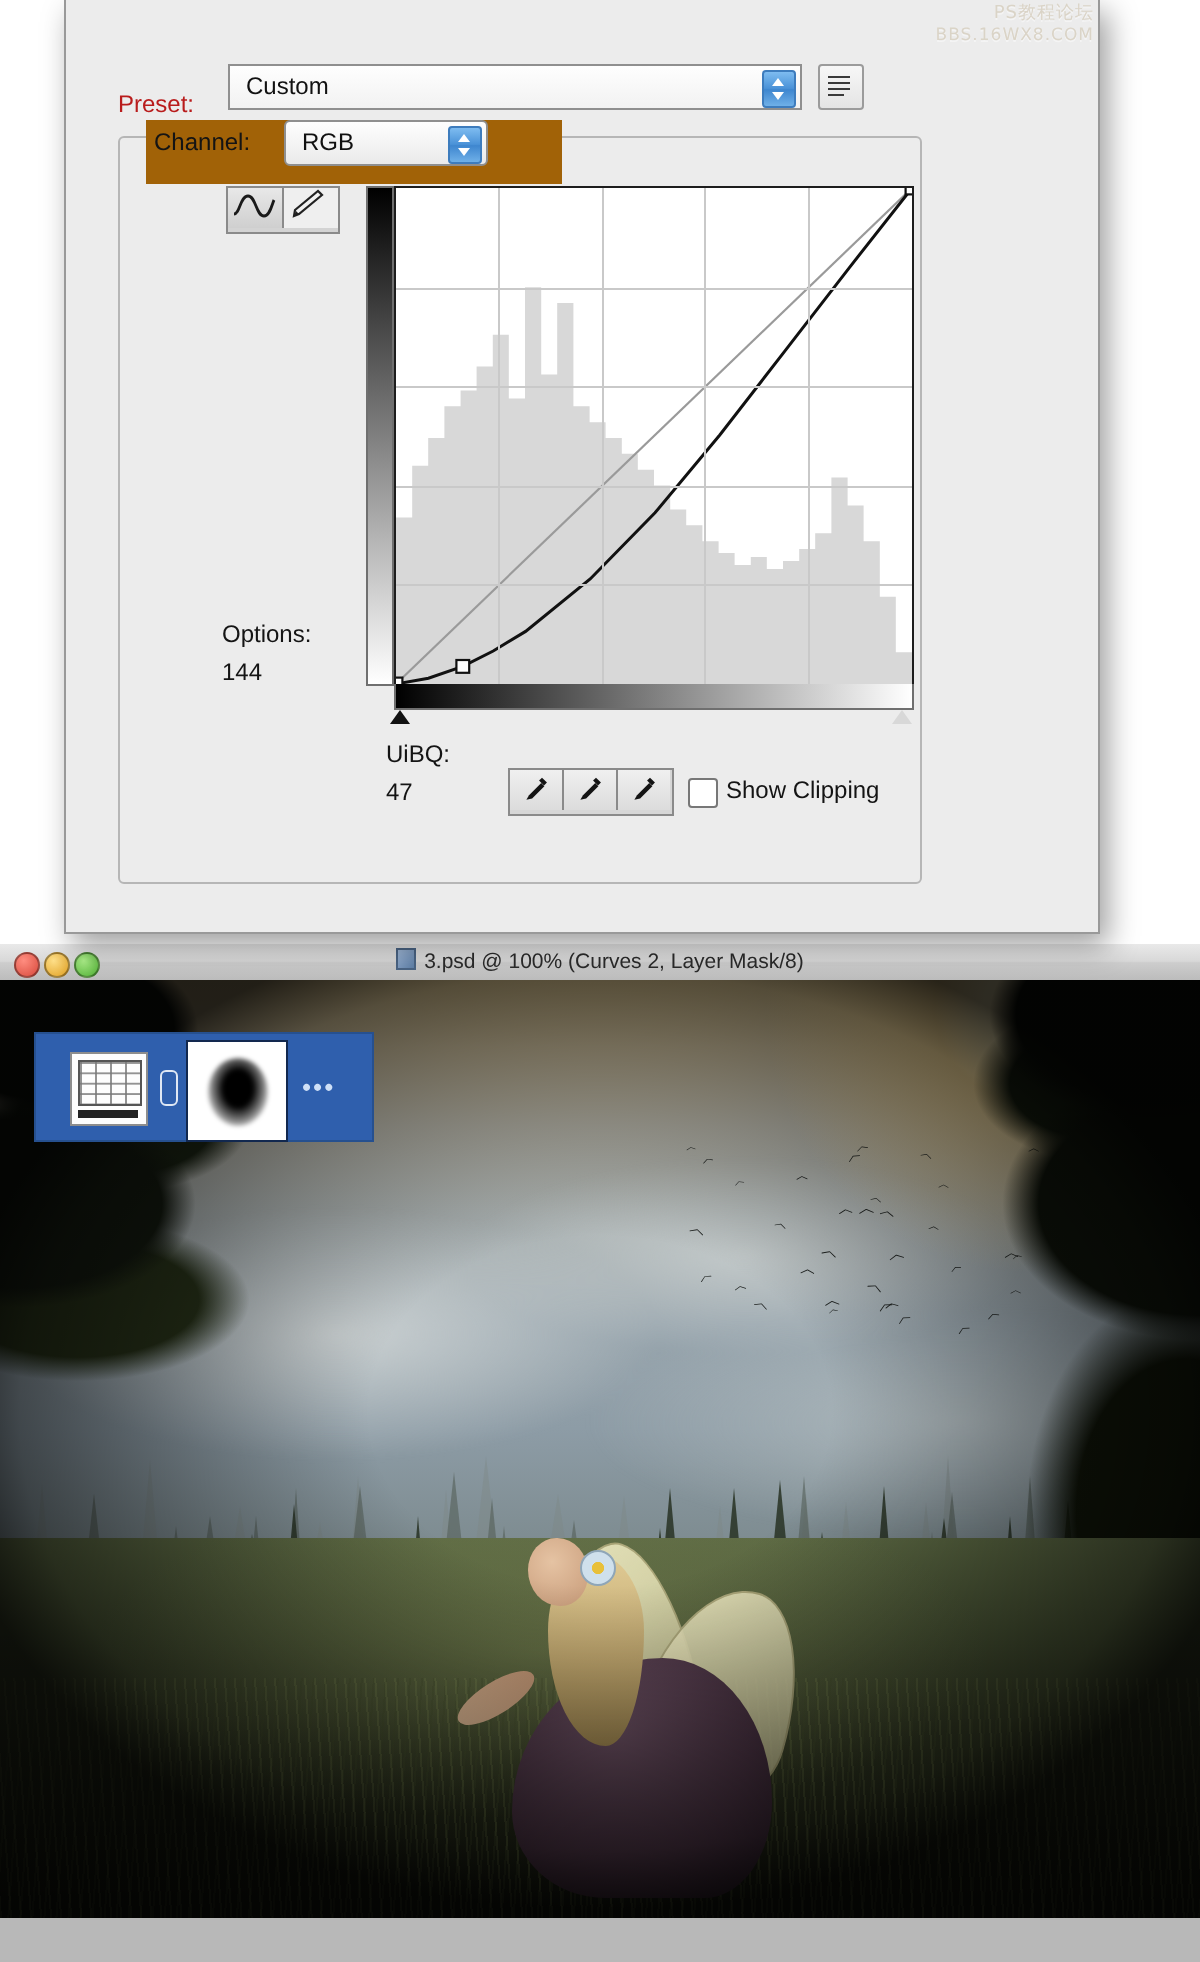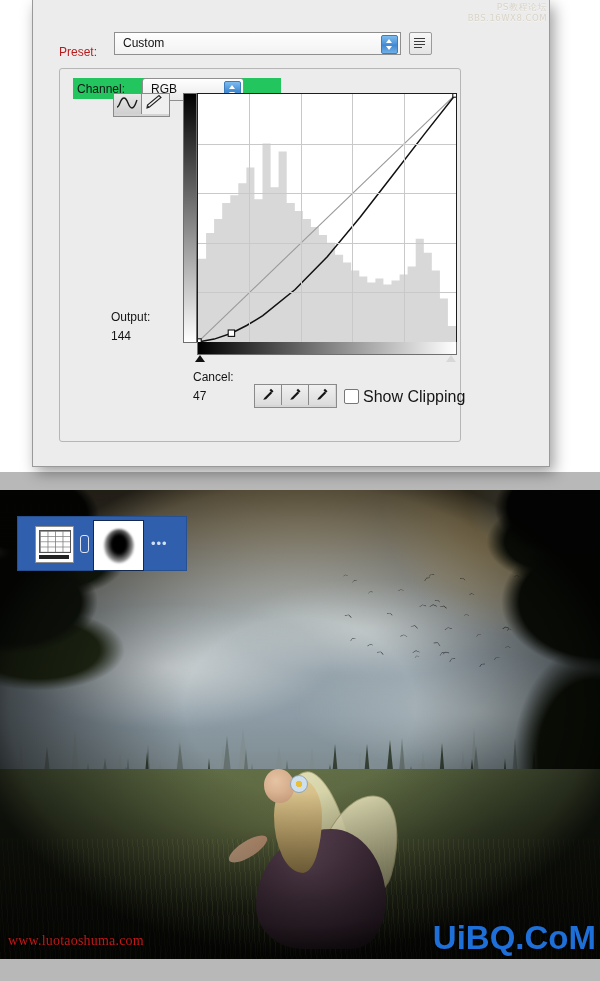--- a/index.html
+++ b/index.html
@@ -233,21 +233,21 @@
   #preset-menu-btn .ln:nth-child(1){top:5px;width:11px;}
   #preset-menu-btn .ln:nth-child(2){top:8px;width:11px;}
   #preset-menu-btn .ln:nth-child(3){top:11px;width:11px;}
   #preset-menu-btn .ln:nth-child(4){top:14px;width:8px;}
 
   
   #group-box{
     position:absolute;left:26px;top:68px;width:400px;height:372px;
     border:1px solid #b6b6b6;border-radius:3px;background:transparent;
   }
-  #channel-row{position:absolute;left:40px;top:78px;width:200px;height:21px;background:#22c55e;padding:0 4px;}
+  #channel-row{position:absolute;left:40px;top:60px;width:200px;height:32px;background:#a16207;padding:0 4px;}
   #channel-label{position:absolute;left:4px;top:4px;font-size:12px;color:#141414;}
   #channel-select{
     position:absolute;left:69px;top:0;width:100px;height:21px;
     background:linear-gradient(to bottom,#fefefe,#eaeaea);
     border:1px solid #8f8f8f;border-radius:3px;
   }
   #channel-value{position:absolute;left:8px;top:3px;font-size:12px;color:#111;}
 
   
   #curve-tools{
@@ -295,21 +295,21 @@
   #eyedroppers{position:absolute;left:221px;top:384px;width:81px;height:22px;background:#d6d6d6;border:1px solid #8a8a8a;}
   .edrop{position:absolute;top:0;width:26px;height:20px;background:linear-gradient(to bottom,#f0f0f0,#dcdcdc);border-right:1px solid #8a8a8a;}
   #edrop1{left:0;}
   #edrop2{left:27px;}
   #edrop3{left:54px;border-right:none;}
   .pipette{position:absolute;left:6px;top:3px;width:14px;height:14px;}
 
   
   #show-clipping{position:absolute;left:311px;top:388px;height:16px;}
   #clip-box{position:absolute;left:0;top:1px;width:13px;height:13px;background:#fff;border:1px solid #777;border-radius:2px;}
-  #clip-label{position:absolute;left:19px;top:0;font-size:16px;color:#141414;white-space:nowrap;}
+  #clip-label{position:absolute;left:19px;top:0;font-size:12px;color:#141414;white-space:nowrap;}
 
   
   #cdo-row{position:absolute;left:85px;top:422px;width:340px;height:20px;}
   #cdo-btn{
     position:absolute;left:0;top:0;width:19px;height:18px;
     background:linear-gradient(to bottom,#fbfbfb,#e3e3e3);border:1px solid #8d8d8d;border-radius:3px;
   }
   #cdo-btn .tri{position:absolute;left:5px;top:7px;width:0;height:0;border-left:4.5px solid transparent;border-right:4.5px solid transparent;border-top:6px solid #262626;}
   #cdo-label{position:absolute;left:25px;top:1px;font-size:12px;color:#141414;white-space:nowrap;}
   #cdo-rule{position:absolute;left:165px;top:9px;width:175px;height:1px;background:#b6b6b6;}
@@ -347,20 +347,28 @@
   #dlg-watermark .w1{display:block;font-size:9px;letter-spacing:.5px;}
   #dlg-watermark .w2{display:block;font-size:8.5px;letter-spacing:.5px;}
 </style>
 </head>
 <body>
 
 <div id="desktop">
 
   <div id="doc-window">
 
+    <div id="doc-titlebar">
+      <div class="traffic" id="tl-close"></div>
+      <div class="traffic" id="tl-min"></div>
+      <div class="traffic" id="tl-zoom"></div>
+      <div id="doc-title">
+        <span id="doc-title-icon"></span><span>3.psd @ 100% (Curves 2, Layer Mask/8)</span>
+      </div>
+    </div>
 
     <div id="canvas-area">
       <div class="art-sky"></div>
       <div class="art-mist"></div>
 
       <div id="forest" style="position: absolute; left: 0px; top: 150px; width: 600px; height: 200px;">
           <div style="position: absolute; left: 16px; top: 102px; width: 0px; height: 0px; opacity: 0.4; border-left: 5px solid transparent; border-right: 5px solid transparent; border-bottom: 56px solid rgb(125, 135, 133);"></div>
           <div style="position: absolute; left: 41px; top: 107px; width: 0px; height: 0px; opacity: 0.4; border-left: 6.5px solid transparent; border-right: 6.5px solid transparent; border-bottom: 51px solid rgb(125, 135, 133);"></div>
           <div style="position: absolute; left: 69px; top: 90px; width: 0px; height: 0px; opacity: 0.4; border-left: 6.8px solid transparent; border-right: 6.8px solid transparent; border-bottom: 68px solid rgb(125, 135, 133);"></div>
           <div style="position: absolute; left: 113px; top: 113px; width: 0px; height: 0px; opacity: 0.4; border-left: 7.6px solid transparent; border-right: 7.6px solid transparent; border-bottom: 45px solid rgb(125, 135, 133);"></div>
@@ -488,23 +496,21 @@
           <div class="gradbar"></div>
         </div>
         <div id="layer-link"></div>
         <div id="layer-thumb-mask">
           <div class="blob"></div>
         </div>
         <div id="layer-ellipsis">•••</div>
       </div>
 
       <div id="art-wm-red">
-        <span class="l1">www.luotaoshuma.com</span>
-      </div>
-      <div id="art-wm-blue">UiBQ.CoM</div>
+      </div>
     </div>
 
   </div>
 
   <div id="curves-dialog">
 
 
     <div id="preset-row">
       <div id="preset-label">Preset:</div>
       <div id="preset-select">
@@ -570,26 +576,26 @@
               <rect x="254.8" y="-3.2" width="6.4" height="6.4" fill="#ffffff" stroke="#111111" stroke-width="1.1"></rect>
             </g>
         </svg>
       </div>
       <div id="hgrad"></div>
       <div id="marker-black"></div>
       <div id="marker-white"></div>
     </div>
 
     <div id="output-block">
-      <div>Output:</div>
+      <div>Options:</div>
       <div>144</div>
     </div>
 
     <div id="input-block">
-      <div>Cancel:</div>
+      <div>UiBQ:</div>
       <div>47</div>
     </div>
 
     <div id="eyedroppers">
       <div class="edrop" id="edrop1">
         <svg class="pipette" viewBox="0 0 16 16">
           <path d="M2.5 13.5 L4 11 L11 4 L12.8 5.8 L5.8 12.8 Z" fill="#141414"></path>
           <rect x="10" y="2" width="4" height="2.4" transform="rotate(45 12 3.2)" fill="#141414"></rect>
         </svg>
       </div>

